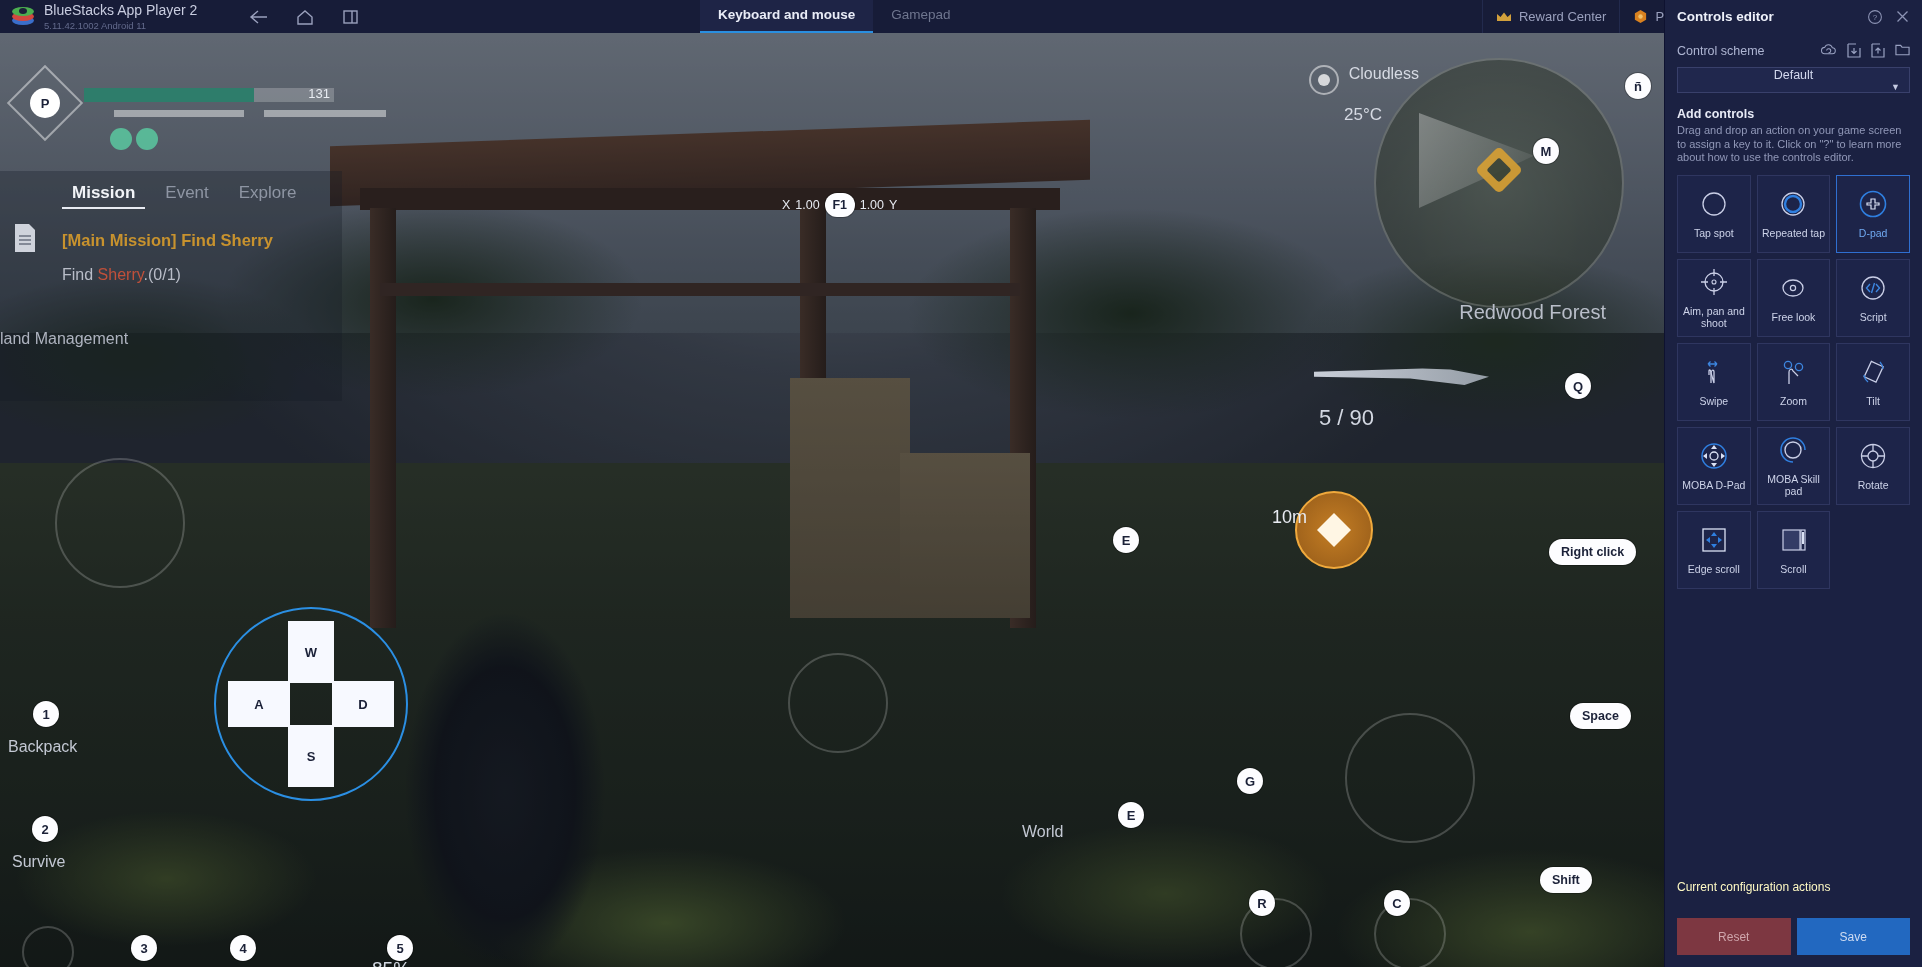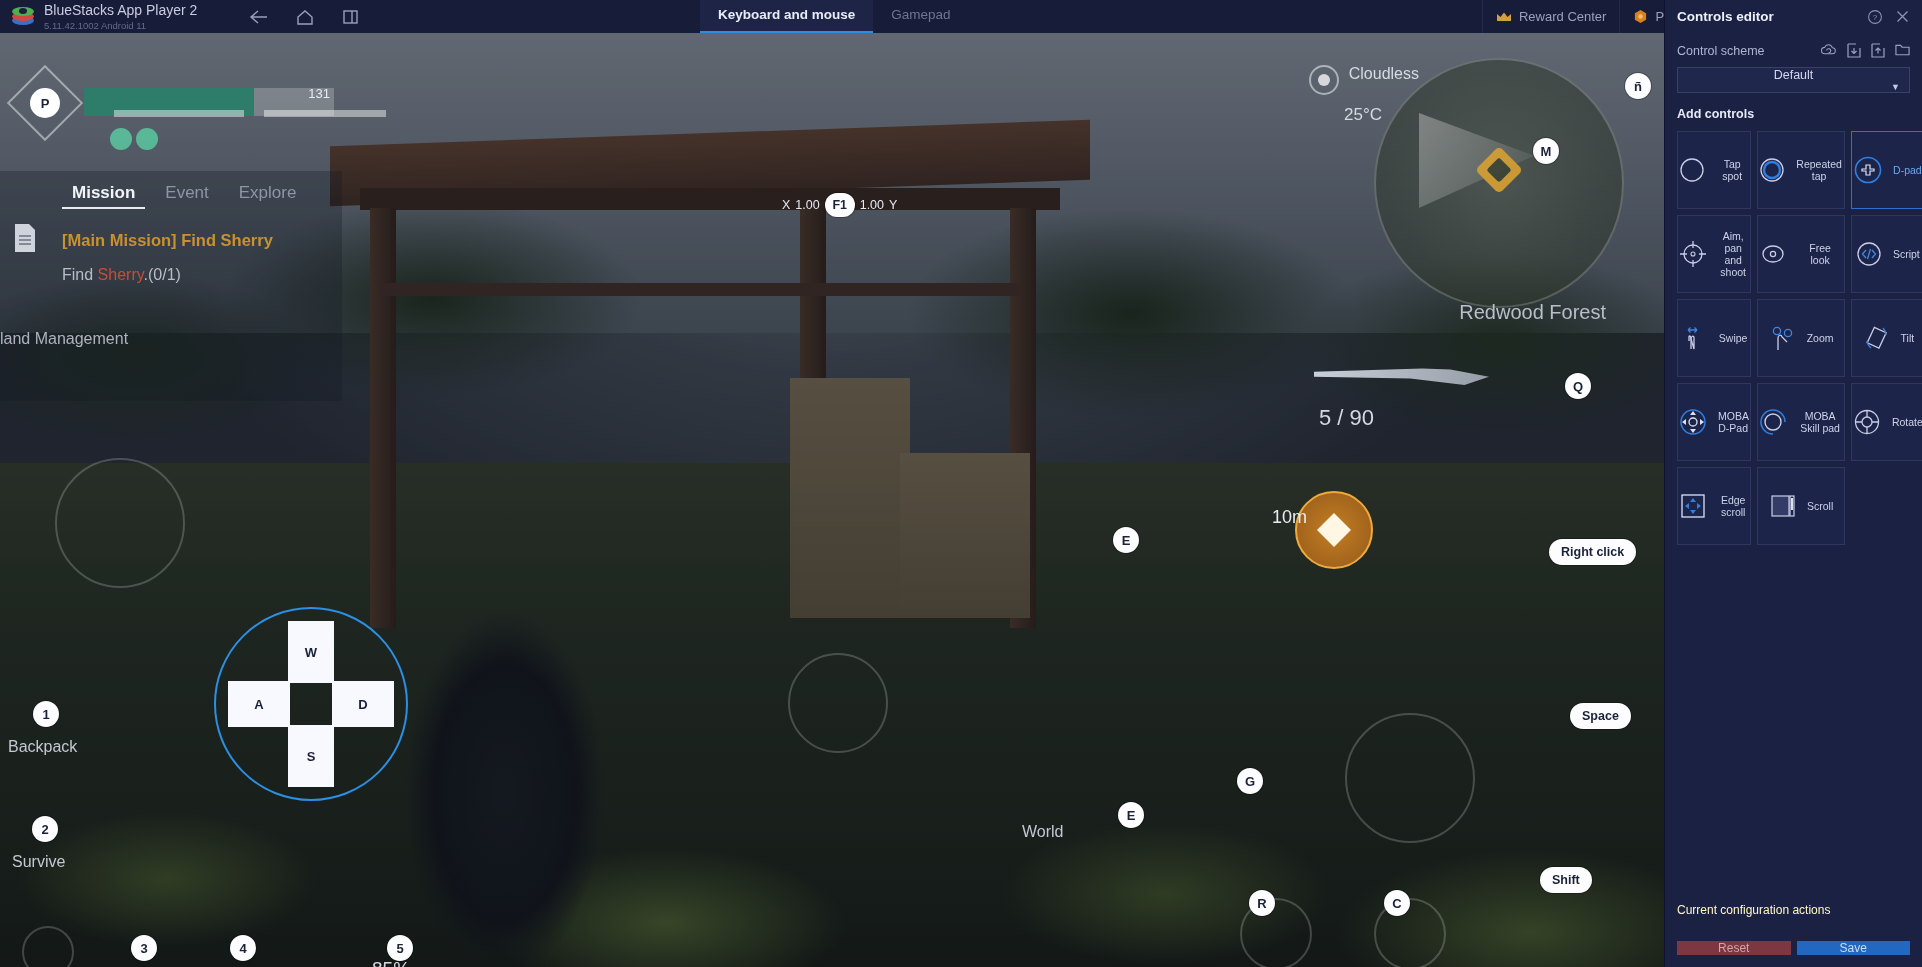--- a/index.html
+++ b/index.html
@@ -87,21 +87,21 @@
     box-shadow:0 0 0 1px rgba(0,0,0,0.25); }
   .ring { position:absolute; border-radius:50%; border:2px solid rgba(255,255,255,0.20); }
 
   
   .pstats { position:absolute; left:18px; top:43px; width:320px; height:70px; }
   .pdiamond { position:absolute; left:0; top:0; width:54px; height:54px;
     border:2px solid rgba(255,255,255,0.45); transform:rotate(45deg); }
   .pavatar { position:absolute; left:12px; top:12px; width:30px; height:30px;
     background:#fff; border-radius:50%; display:flex; align-items:center;
     justify-content:center; color:#1b2138; font-size:13px; font-weight:bold; }
-  .hpbar { position:absolute; left:66px; top:12px; width:250px; height:28px;
+  .hpbar { position:absolute; left:66px; top:12px; width:250px; height:14px;
     background:rgba(255,255,255,0.22); }
   .hpfill { height:100%; width:68%; background:#2e7d6b; }
   .hpnum { position:absolute; right:4px; top:-2px; color:#e8ecf2; font-size:13px; }
   .subbar { position:absolute; height:7px; background:rgba(255,255,255,0.45); }
   .statico { position:absolute; width:22px; height:22px; border-radius:50%;
     background:rgba(90,200,160,0.85); }
 
   
   .mpanel { position:absolute; left:0px; top:138px; width:342px; height:230px;
     background:rgba(20,25,35,0.30); }
@@ -183,32 +183,32 @@
   .select { margin-top:9px; height:26px; background:#20274d; border:1px solid #39406b;
     display:flex; align-items:center; padding:0 9px; color:#d3d8ee; font-size:12.5px;
     cursor:pointer;flex-direction:column; }
   .select .chev { margin-left:auto; font-size:9px; color:#c6cbe3; }
   .p-h2 { color:#e7eaf6; font-size:12.5px; font-weight:bold; margin-top:14px; }
   .p-desc { color:#9198b8; font-size:11px; line-height:13.5px; margin-top:3px; }
 
   .grid { display:grid; grid-template-columns:repeat(3,1fr); gap:6px;
     padding:10px 12px 0 12px; }
   .tile { height:78px; border:1px solid #2f3660; background:#1d2449;
-    display:flex; flex-direction:row; align-items:center; justify-content:center;
+    display:flex; flex-direction:column; align-items:center; justify-content:center;
     gap:8px; cursor:pointer; }
   .tile.hl { border-color:#2f6fd0; }
   .tile .ico { height:30px; display:flex; align-items:center; justify-content:center; }
   .tile .lbl { color:#cdd3e9; font-size:10.5px; text-align:center; line-height:12px;
     padding:0 2px; }
   .tile.hl .lbl { color:#6fa8f0; }
 
   .p-foot { margin-top:auto; padding:0 12px 12px 12px; }
   .foot-lbl { text-align:left; color:#fef9c3; font-size:12px; margin-bottom:24px; }
   .foot-btns { display:flex; gap:6px; }
-  .btn { flex:1; height:14px; display:flex; align-items:center; justify-content:center;
+  .btn { flex:1; height:37px; display:flex; align-items:center; justify-content:center;
     font-size:12px; cursor:pointer; }
   .btn-reset { background:#7d3741; color:#cfa6ac; }
   .btn-save { background:#2268c0; color:#cfdcf2; }
 </style>
 </head>
 <body>
 
 <div id="app">
 
   <div class="titlebar">
@@ -451,20 +451,21 @@
               </svg>
           </span>
         </div>
       </div>
       <div class="select">
         <span>Default</span>
         <span class="chev">▼</span>
       </div>
 
       <div class="p-h2">Add controls</div>
+      <div class="p-desc">Drag and drop an action on your game screen to assign a key to it. Click on "?" to learn more about how to use the controls editor.</div>
     </div>
 
     <div class="grid">
       <div class="tile">
         <div class="ico">
             <svg width="28" height="28" viewBox="0 0 28 28">
               <circle cx="14" cy="14" r="11" stroke="#c9cee6" stroke-width="1.3" fill="none"></circle>
             </svg>
           </div>
         <div class="lbl">Tap spot</div>

